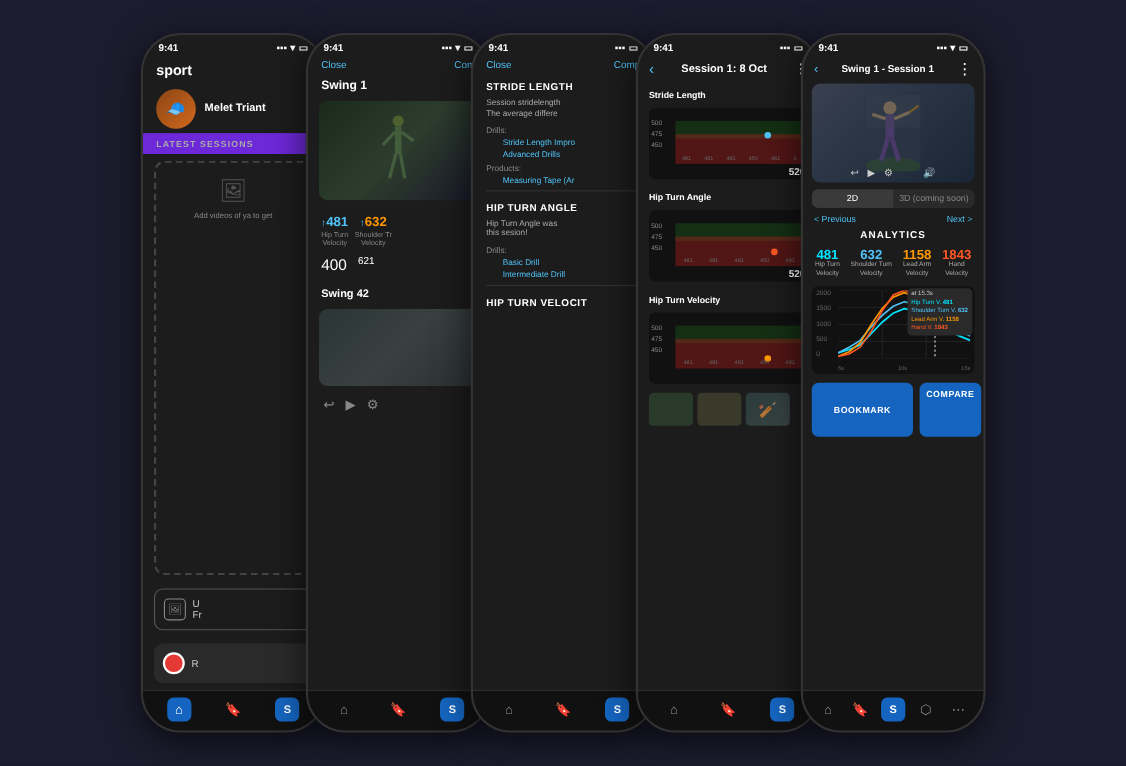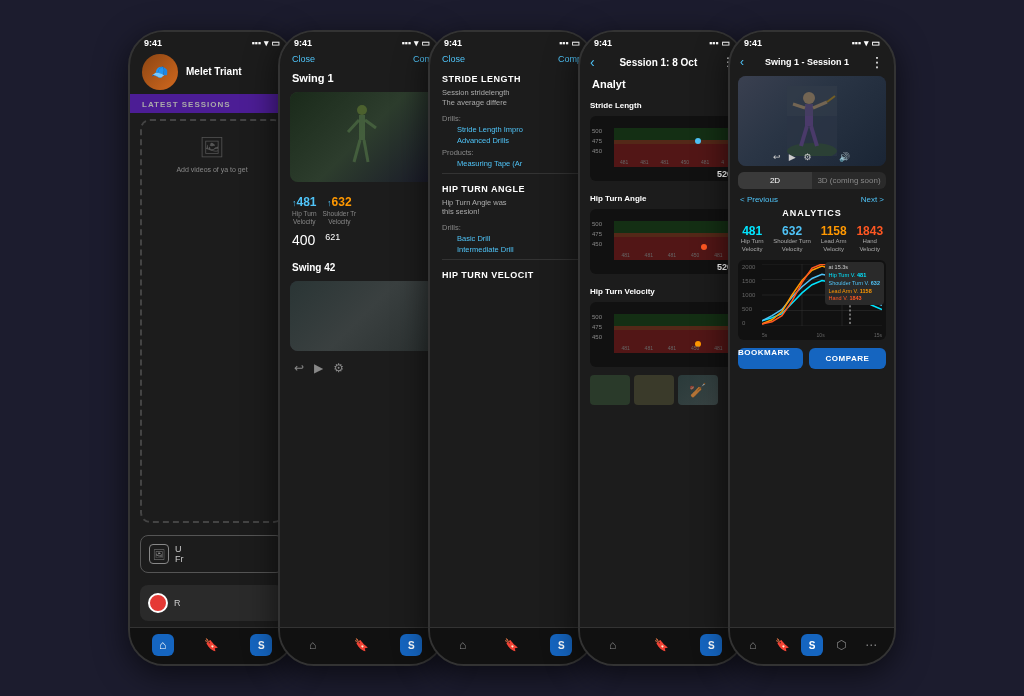--- a/index.html
+++ b/index.html
@@ -75,21 +75,21 @@
       display: flex; align-items: center; justify-content: center;
       font-size: 14px;
     }
     .p1-name { color: #fff; font-size: 10px; font-weight: 700; line-height: 1.2; }
     .p1-sessions-label {
       color: #aaa;
       font-size: 8px;
       font-weight: 700;
       letter-spacing: 1px;
       padding: 6px 12px 4px;
-      background: #4c1d95;
+      background: #6d28d9;
     }
     .p1-empty-box {
       margin: 6px 10px;
       border: 2px dashed #444;
       border-radius: 10px;
       padding: 12px 8px;
       text-align: center;
       color: #888;
       font-size: 8px;
       line-height: 1.4;
@@ -406,21 +406,21 @@
       margin-top: 2px;
     }
     .p5-btn-bookmark {
       flex: 1;
       background: #1565c0;
       color: #fff;
       border: none;
       border-radius: 6px;
       font-size: 8px;
       font-weight: 700;
-      padding: 0;
+      padding: 20px;
       text-align: left;
       letter-spacing: 0.5px;
     }
     .p5-btn-compare {
       flex: 1;
       background: #1565c0;
       color: #fff;
       border: none;
       border-radius: 6px;
       font-size: 8px;
@@ -474,20 +474,23 @@
 <div class="phones-container">
 
   <div class="phone">
     <div class="status-bar">
       <span>9:41</span>
       <div class="status-icons">
         <span>▪▪▪</span>
         <span>▾</span>
         <span>▭</span>
       </div>
+    </div>
+    <div class="p1-header">
+      <div class="p1-logo">sport</div>
     </div>
     <div style="display:flex; align-items:center; gap:8px; padding:4px 12px;">
       <div class="p1-avatar">🧢</div>
       <div class="p1-name">Melet
 Triant</div>
     </div>
     <div class="p1-sessions-label">LATEST SESSIONS</div>
     <div class="p1-empty-box">
       <div style="font-size:20px; color:#555; margin-bottom:4px;">🖼</div>
       <div style="font-size:7px; color:#888;">Add videos of ya to get</div>
@@ -610,21 +613,20 @@
       <div class="status-icons">
         <span>▪▪▪</span>
         <span>▭</span>
       </div>
     </div>
     <div class="p4-topbar">
       <span class="p4-back">‹</span>
       <span class="p4-title">Session 1: 8 Oct</span>
       <span style="color:#fff;font-size:12px;">⋮</span>
     </div>
-    <div class="p4-section">Analyt</div>
 
     <div style="padding:2px 10px 0;">
       <span style="color:#fff;font-size:8px;font-weight:600;">Stride Length</span>
     </div>
     <div class="chart-container">
       <div class="chart-y-labels">
         <span>500</span>
           <span>475</span>
           <span>450</span>
       </div>

